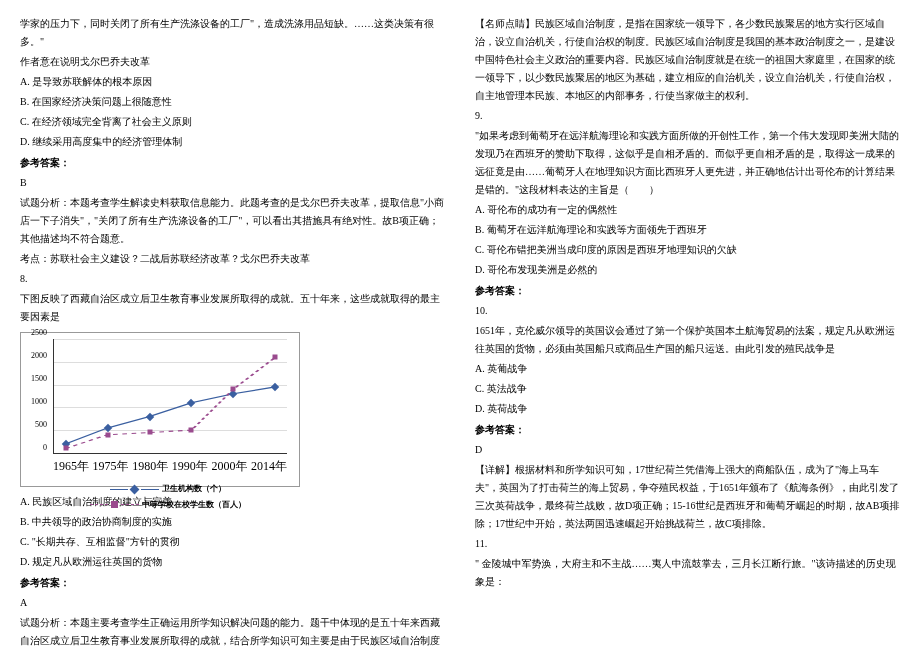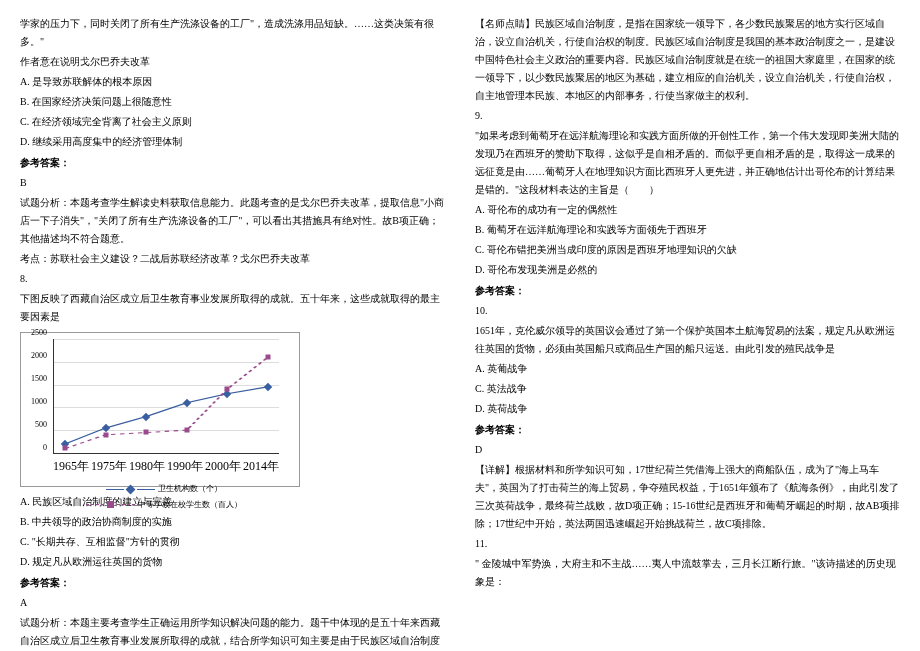--- a/index.html
+++ b/index.html
@@ -14,21 +14,21 @@
       gap: 30px;
     }
     .col { flex: 1; }
     .p { margin-bottom: 2px; }
     .answer-label { font-weight: bold; margin-top: 3px; }
     .chart-container {
       width: 280px;
       height: 155px;
       border: 1px solid #999;
       margin: 6px 0;
-      padding: 6px 16px 2px 4px;
+      padding: 6px 8px 2px 4px;
       position: relative;
       background: #fff;
     }
     .chart-plot {
       position: relative;
       width: 100%;
       height: 115px;
       border-left: 1px solid #333;
       border-bottom: 1px solid #333;
       margin-left: 28px;
@@ -36,21 +36,21 @@
     }
     .y-axis { position: absolute; left: 0; top: 0; height: 115px; width: 26px; }
     .y-tick { position: absolute; right: 0; font-size: 8px; transform: translateY(-50%); }
     .gridline { position: absolute; left: 0; right: 0; border-top: 1px solid #ddd; }
     .pt { position: absolute; width: 6px; height: 6px; transform: translate(-50%, -50%); }
     .pt.diamond { background: #3a5fa0; transform: translate(-50%, -50%) rotate(45deg); }
     .pt.square { background: #9a4b8e; width: 5px; height: 5px; }
     svg.line { position: absolute; inset: 0; width: 100%; height: 100%; }
     .x-labels { display: flex; justify-content: space-between; margin-left: 28px; width: calc(100% - 32px); font-size: 12px; margin-top: 2px; }
     .legend { text-align: center; font-size: 8px; margin-top: 3px; margin-left: 20px; }
-    .legend-item { display: inline-flex; align-items: center; gap: 3px; margin: 0 4px; }
+    .legend-item { display: inline-flex; align-items: center; gap: 3px; margin: 0 4px; font-weight: bold; }
     .leg-diamond { width: 7px; height: 7px; background: #3a5fa0; transform: rotate(45deg); display: inline-block; }
     .leg-square { width: 7px; height: 7px; background: #9a4b8e; display: inline-block; }
     .leg-line { width: 18px; border-top: 1.5px solid #3a5fa0; display: inline-block; }
     .leg-line.dash { border-top: 1.5px dashed #9a4b8e; }
   </style>
 </head>
 <body>
 
 <div class="col">
   <div class="p">学家的压力下，同时关闭了所有生产洗涤设备的工厂"，造成洗涤用品短缺。……这类决策有很多。"</div>

